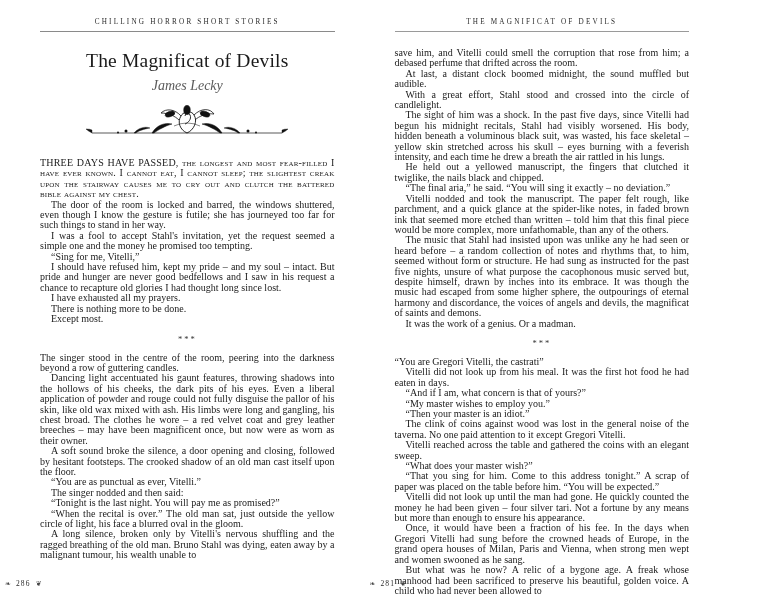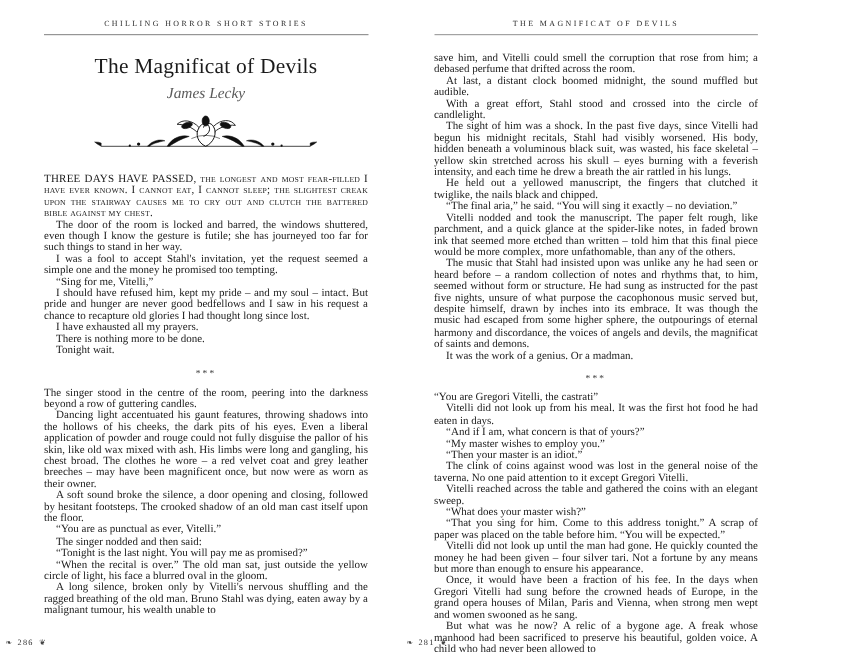--- a/index.html
+++ b/index.html
@@ -156,21 +156,21 @@
       </span>
     </div>
 
     <p class="first dropcapline">THREE DAYS HAVE PASSED, the longest and most fear-filled I have ever known. I cannot eat, I cannot sleep; the slightest creak upon the stairway causes me to cry out and clutch the battered bible against my chest.</p>
     <p>The door of the room is locked and barred, the windows shuttered, even though I know the gesture is futile; she has journeyed too far for such things to stand in her way.</p>
     <p>I was a fool to accept Stahl's invitation, yet the request seemed a simple one and the money he promised too tempting.</p>
     <p>“Sing for me, Vitelli,”</p>
     <p>I should have refused him, kept my pride – and my soul – intact. But pride and hunger are never good bedfellows and I saw in his request a chance to recapture old glories I had thought long since lost.</p>
     <p>I have exhausted all my prayers.</p>
     <p>There is nothing more to be done.</p>
-    <p>Tonight wait.</p>
+    <p>Except most.</p>
 
     <div class="scene-break">***</div>
 
     <p class="noindent">The singer stood in the centre of the room, peering into the darkness beyond a row of guttering candles.</p>
     <p>Dancing light accentuated his gaunt features, throwing shadows into the hollows of his cheeks, the dark pits of his eyes. Even a liberal application of powder and rouge could not fully disguise the pallor of his skin, like old wax mixed with ash. His limbs were long and gangling, his chest broad. The clothes he wore – a red velvet coat and grey leather breeches – may have been magnificent once, but now were as worn as their owner.</p>
     <p>A soft sound broke the silence, a door opening and closing, followed by hesitant footsteps. The crooked shadow of an old man cast itself upon the floor.</p>
     <p>“You are as punctual as ever, Vitelli.”</p>
     <p>The singer nodded and then said:</p>
     <p>“Tonight is the last night. You will pay me as promised?”</p>
     <p>“When the recital is over.” The old man sat, just outside the yellow circle of light, his face a blurred oval in the gloom.</p>

